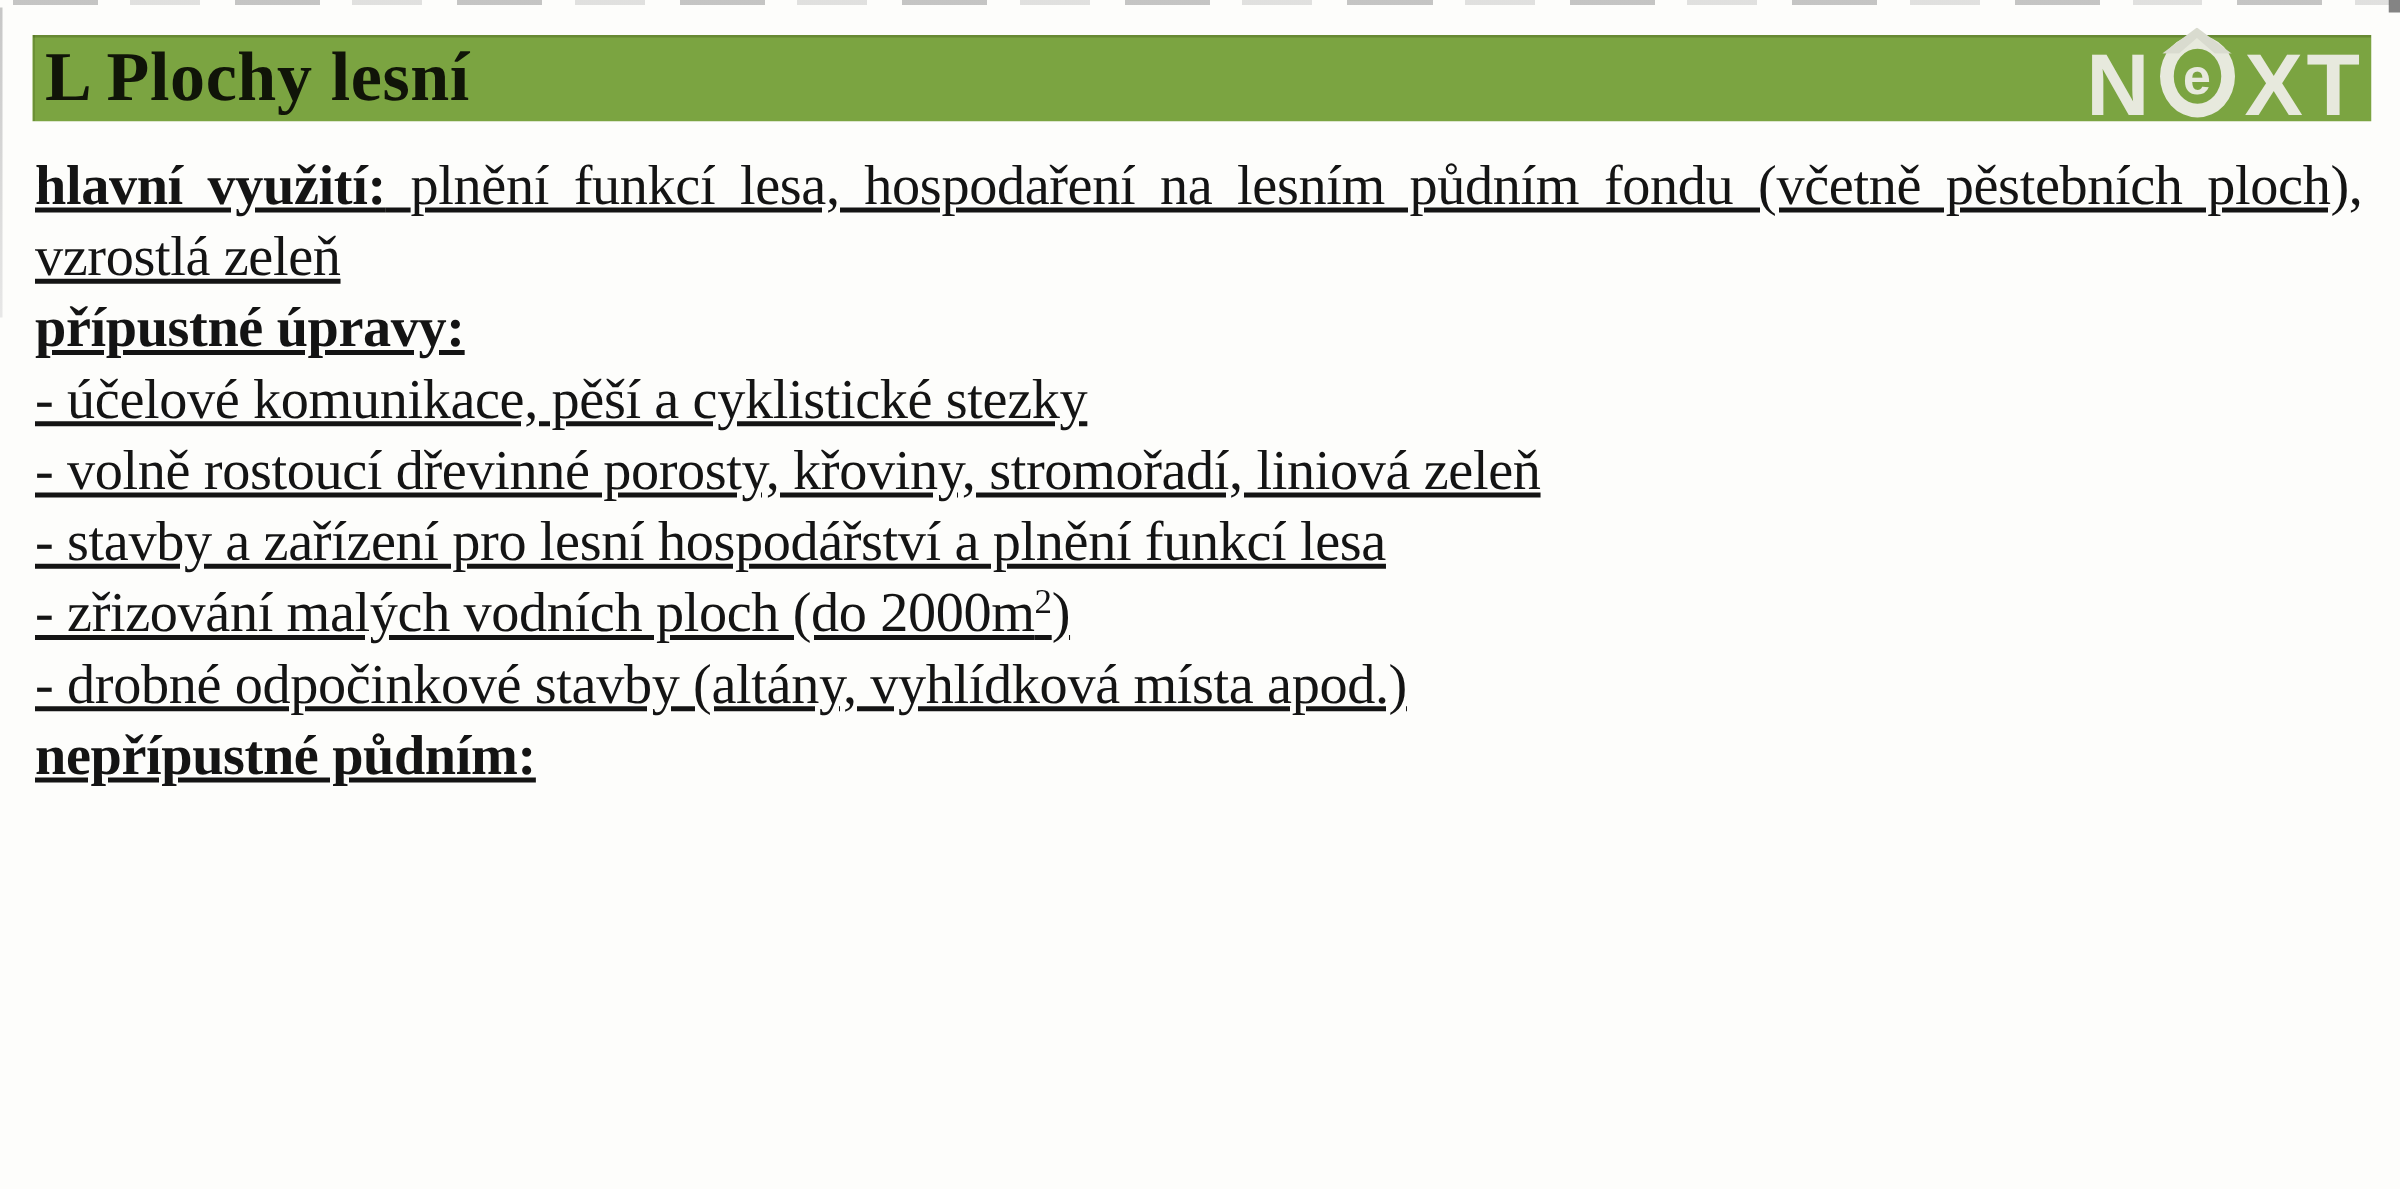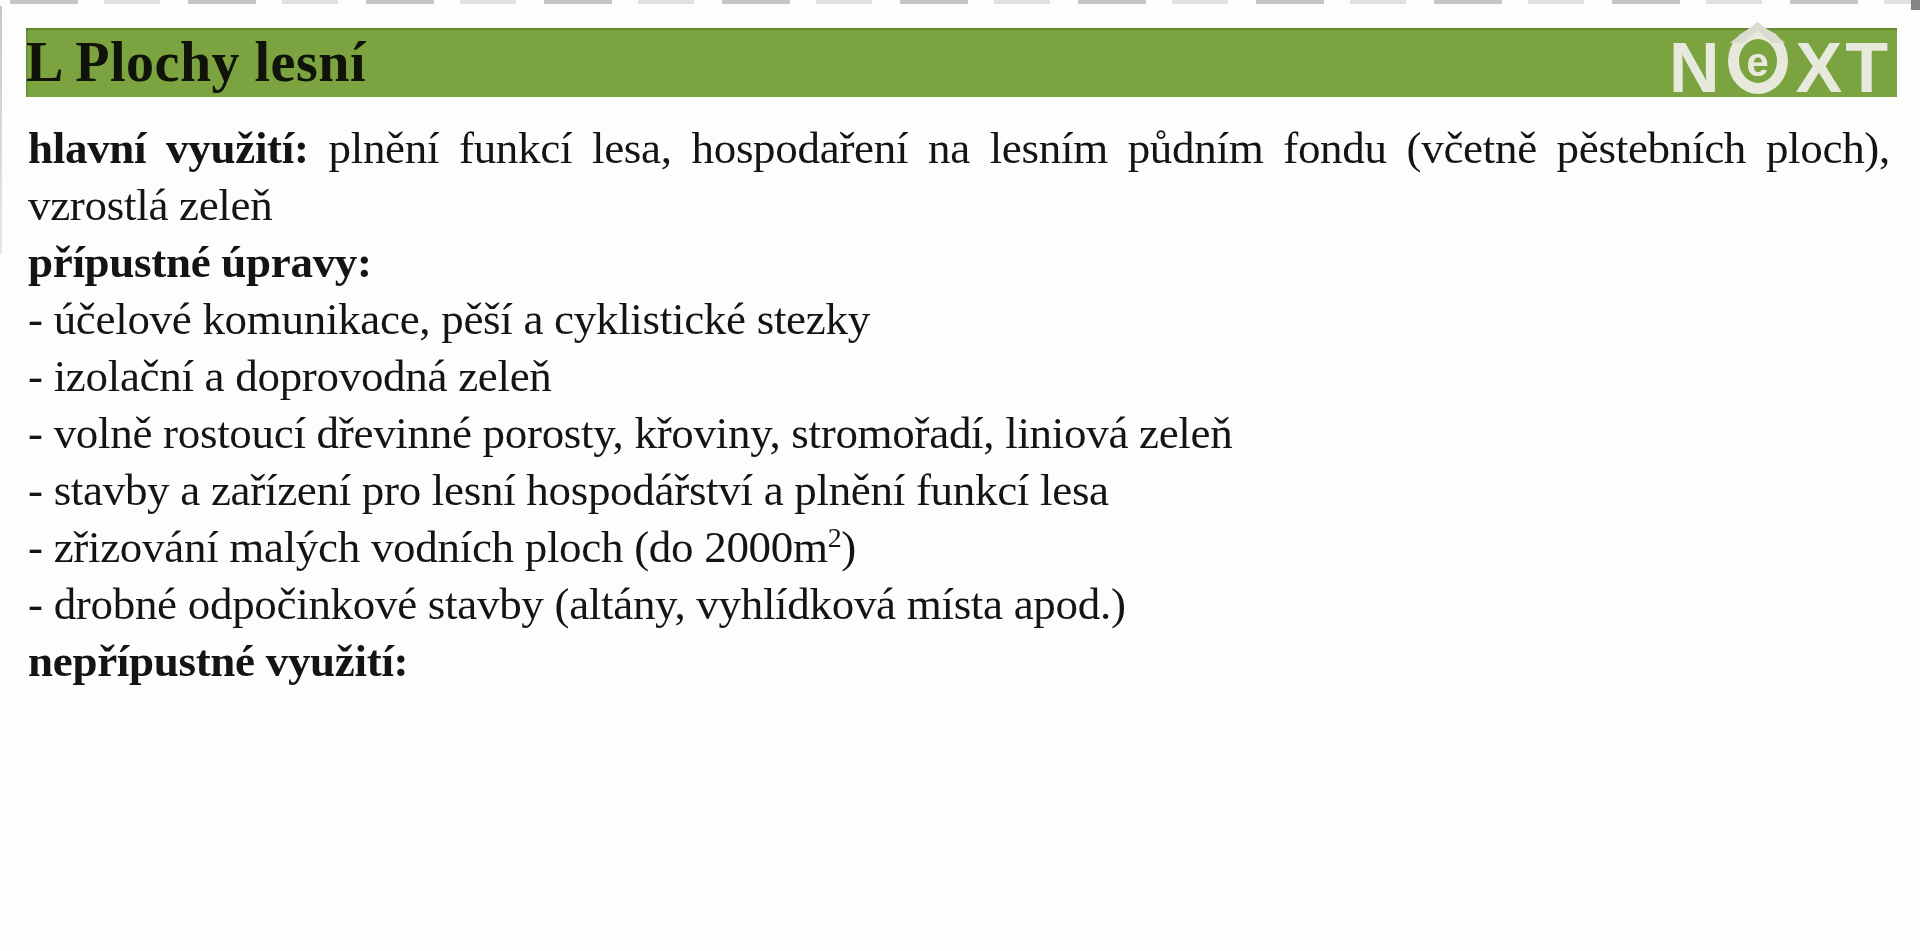--- a/index.html
+++ b/index.html
@@ -50,20 +50,21 @@
   
   .bar {
     position: absolute;
     left: 26px; top: 28px;
     width: 1871px; height: 69px;
     background: var(--bar, #7ba441);
     box-shadow: inset 0 2px 0 rgba(55,75,20,.30), inset 2px 0 0 rgba(55,75,20,.22);
   }
   .title {
     margin: 0;
+    padding-left: 10px;
     font-size: 56px;
     line-height: 69px;
     font-weight: bold;
     letter-spacing: .5px;
     color: #101408;
   }
 
   
   .logo {
     position: absolute;
@@ -109,20 +110,21 @@
   }
 
   
   .content {
     position: absolute;
     left: 28px; top: 120px;
     width: 1862px;
     font-size: 45px;
     line-height: 57px;
     letter-spacing: -0.3px;
+    text-decoration: underline;
   }
   .content p { margin: 0; }
   .just { text-align: justify; }
   sup {
     font-size: .62em;
     line-height: 0;
     vertical-align: baseline;
     position: relative;
     top: -0.55em;
   }
@@ -148,25 +150,24 @@
       <span class="l">T</span>
     </div>
   </header>
 
   <main class="content">
     <p class="just"><b>hlavní využití:</b> <span>plnění funkcí lesa, hospodaření na lesním půdním fondu (včetně pěstebních ploch), vzrostlá zeleň</span></p>
 
     <p><b>přípustné úpravy:</b></p>
 
     <p class="li">- účelové komunikace, pěší a cyklistické stezky</p>
-    <p class="li">- izolační a doprovodná zeleň</p>
     <p class="li">- volně rostoucí dřevinné porosty, křoviny, stromořadí, liniová zeleň</p>
     <p class="li">- stavby a zařízení pro lesní hospodářství a plnění funkcí lesa</p>
 
     <p class="li"><span>- zřizování malých vodních ploch (do 2000m</span><sup>2</sup><span>)</span></p>
 
     <p class="li">- drobné odpočinkové stavby (altány, vyhlídková místa apod.)</p>
 
 
-    <p><b>nepřípustné využití:</b></p>
+    <p><b>nepřípustné půdním:</b></p>
   </main>
 
 </div>
 
 </body></html>

